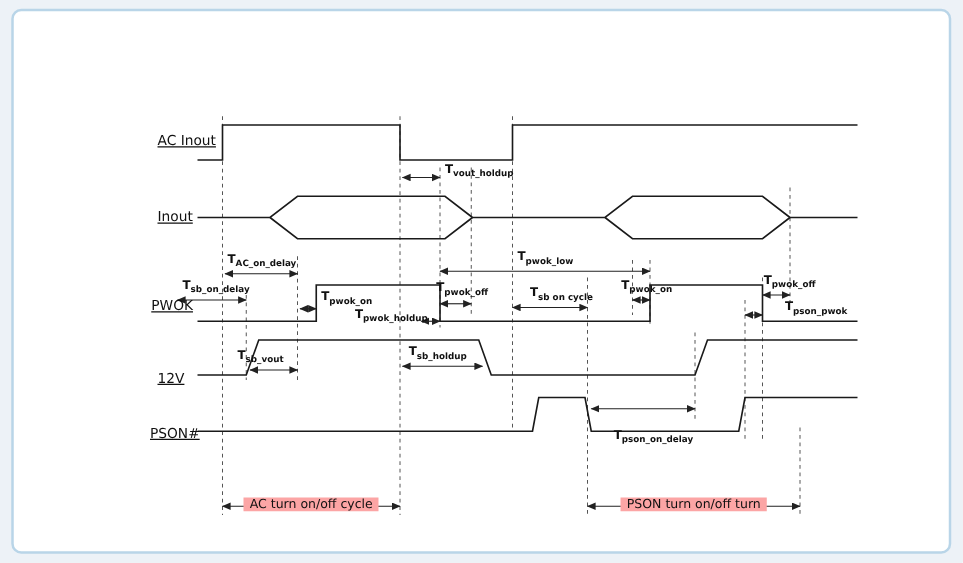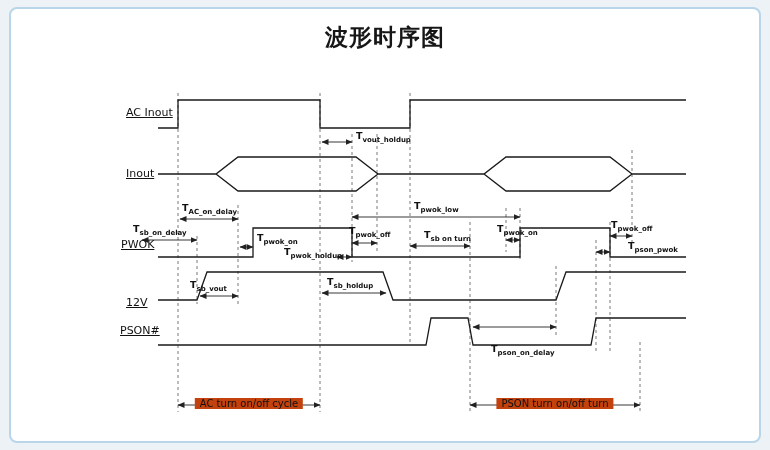--- a/index.html
+++ b/index.html
@@ -6,29 +6,28 @@
   .page{position:relative;width:770px;height:450px;background:#edf2f7;font-family:"DejaVu Sans","Liberation Sans",sans-serif;overflow:hidden;}
   .card{position:absolute;left:9px;top:7px;right:9px;bottom:7px;background:#ffffff;border:2px solid #b9d5e8;border-radius:8px;}
   .title{position:absolute;left:0;right:0;top:22px;margin:0;text-align:center;font-size:23px;font-weight:bold;color:#161616;letter-spacing:1px;}
   svg.layer{position:absolute;left:0;top:0;}
   .wave{stroke:#1a1a1a;stroke-width:1.3;fill:none;}
   .dash{stroke:#555;stroke-width:0.8;stroke-dasharray:3 3;}
   .meas{stroke:#222;stroke-width:0.9;}
   .sig{position:absolute;font-size:11px;color:#111;white-space:nowrap;text-decoration:underline;}
   .ann{position:absolute;font-size:9.5px;color:#111;white-space:nowrap;line-height:1;font-weight:bold;}
   .ann sub{font-size:7px;}
-  .cyc{position:absolute;transform:translateX(-50%);font-size:10px;color:#111;background:#c2410c;padding:0 5px;white-space:nowrap;}
+  .cyc{position:absolute;transform:translateX(-50%);font-size:10px;color:#111;background:#fca5a5;padding:0 5px;white-space:nowrap;}
 </style>
 </head>
 <body>
 
 <div class="page">
   <div class="card"></div>
 
-  <h1 class="title">波形时序图</h1>
 
   <svg class="layer" width="770" height="450" viewBox="0 0 770 450">
     <defs>
       <marker id="arr" markerUnits="userSpaceOnUse" markerWidth="8" markerHeight="8" refX="6.5" refY="3" orient="auto-start-reverse">
         <path d="M0,0 L7,3 L0,6 Z" fill="#222"></path>
       </marker>
     </defs>
 
     <g>
       <line class="dash" x1="178" y1="93" x2="178" y2="412"></line>
@@ -73,30 +72,30 @@
       <line class="meas" x1="473" y1="327" x2="556" y2="327" marker-start="url(#arr)" marker-end="url(#arr)"></line>
       <line class="meas" x1="178" y1="405" x2="320" y2="405" marker-start="url(#arr)" marker-end="url(#arr)"></line>
       <line class="meas" x1="470" y1="405" x2="640" y2="405" marker-start="url(#arr)" marker-end="url(#arr)"></line>
     </g>
   </svg>
 
   <div class="sig" style="left:126px;top:106px">AC Inout</div>
   <div class="sig" style="left:126px;top:167px">Inout</div>
   <div class="sig" style="left:121px;top:238px">PWOK</div>
   <div class="sig" style="left:126px;top:296px">12V</div>
-  <div class="sig" style="left:120px;top:324px">PSON#</div>
+  <div class="sig" style="left:120px;top:340px">PSON#</div>
 
   <span class="ann" style="left:182px;top:203px"><span>T</span><sub>AC_on_delay</sub></span>
-  <span class="ann" style="left:133px;top:224px"><span>T</span><sub>sb_on_delay</sub></span>
+  <span class="ann" style="left:146px;top:224px"><span>T</span><sub>sb_on_delay</sub></span>
   <span class="ann" style="left:257px;top:233px"><span>T</span><sub>pwok_on</sub></span>
   <span class="ann" style="left:284px;top:247px"><span>T</span><sub>pwok_holdup</sub></span>
   <span class="ann" style="left:356px;top:131px"><span>T</span><sub>vout_holdup</sub></span>
   <span class="ann" style="left:349px;top:226px"><span>T</span><sub>pwok_off</sub></span>
   <span class="ann" style="left:414px;top:201px"><span>T</span><sub>pwok_low</sub></span>
-  <span class="ann" style="left:424px;top:230px"><span>T</span><sub>sb on turn</sub></span>
+  <span class="ann" style="left:424px;top:230px"><span>T</span><sub>sb on cycle</sub></span>
   <span class="ann" style="left:497px;top:224px"><span>T</span><sub>pwok_on</sub></span>
   <span class="ann" style="left:611px;top:220px"><span>T</span><sub>pwok_off</sub></span>
   <span class="ann" style="left:628px;top:241px"><span>T</span><sub>pson_pwok</sub></span>
   <span class="ann" style="left:190px;top:280px"><span>T</span><sub>sb_vout</sub></span>
   <span class="ann" style="left:327px;top:277px"><span>T</span><sub>sb_holdup</sub></span>
   <span class="ann" style="left:491px;top:344px"><span>T</span><sub>pson_on_delay</sub></span>
 
   <span class="cyc" style="left:249px;top:398px">AC turn on/off cycle</span>
   <span class="cyc" style="left:555px;top:398px">PSON turn on/off turn</span>
 </div>

